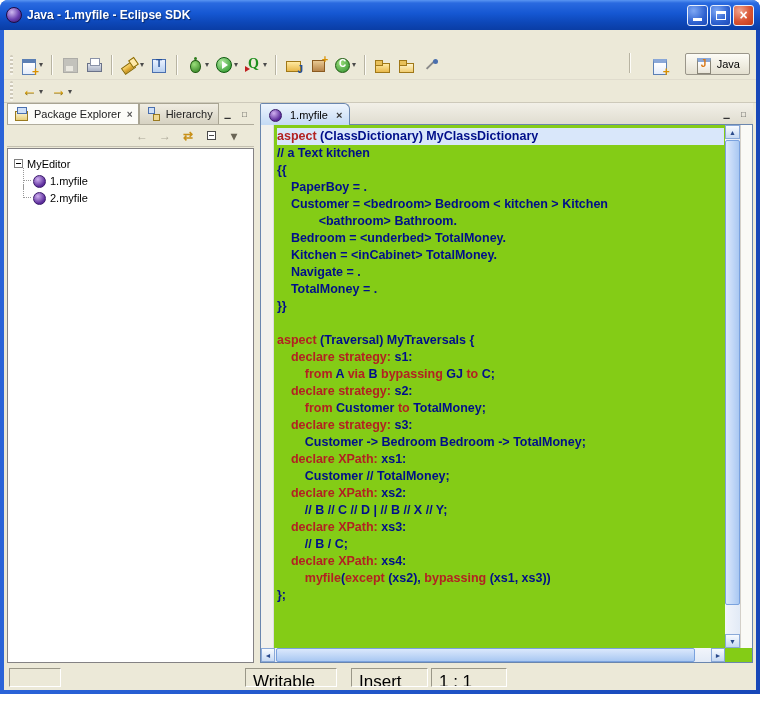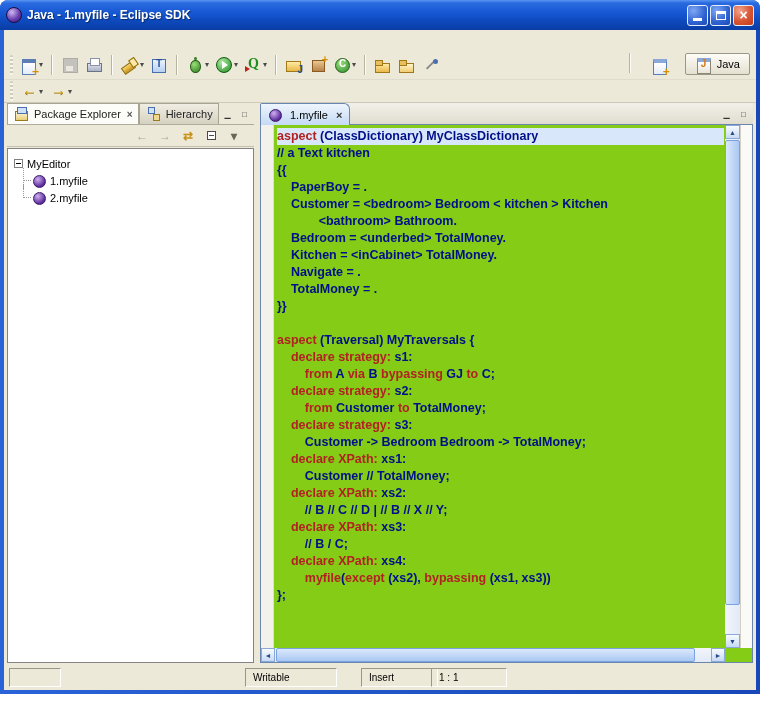--- a/index.html
+++ b/index.html
@@ -171,24 +171,24 @@
   .htrack{flex:1;position:relative;background:linear-gradient(#f2f5fb,#e2eaf6)}
   .hthumb{position:absolute;top:0;bottom:0;left:1px;width:96%;
     background:linear-gradient(#dbe8fc,#a9c8f2);border:1px solid #7aa2de;border-radius:2px}
   .sarrow{width:14px;height:14px;flex:0 0 auto;background:linear-gradient(#f8fbff,#c6d9f3);
     border:1px solid #8aa9d8;color:#2a4a8c;font-size:7px;display:flex;align-items:center;justify-content:center}
   .vscroll .sarrow{width:15px}
 
   
   .statusbar{position:absolute;left:3px;right:3px;top:637px;height:21px}
   .scell{position:absolute;top:1px;height:19px;border:1px solid;border-color:#9a9788 #fff #fff #9a9788;
-    font-size:10px;color:#000;padding:3px 7px;white-space:nowrap;overflow:hidden}
+    font-size:17px;color:#000;padding:3px 7px;white-space:nowrap;overflow:hidden}
   .c0{left:2px;width:52px}
   .c1{left:238px;width:92px}
-  .c2{left:354px;width:77px}
+  .c2{left:344px;width:77px}
   .c3{left:424px;width:76px}
 </style>
 </head>
 <body>
 
 <div class="desktop">
   <div class="window">
 
     <div class="titlebar">
       <span class="app-icon"></span>

